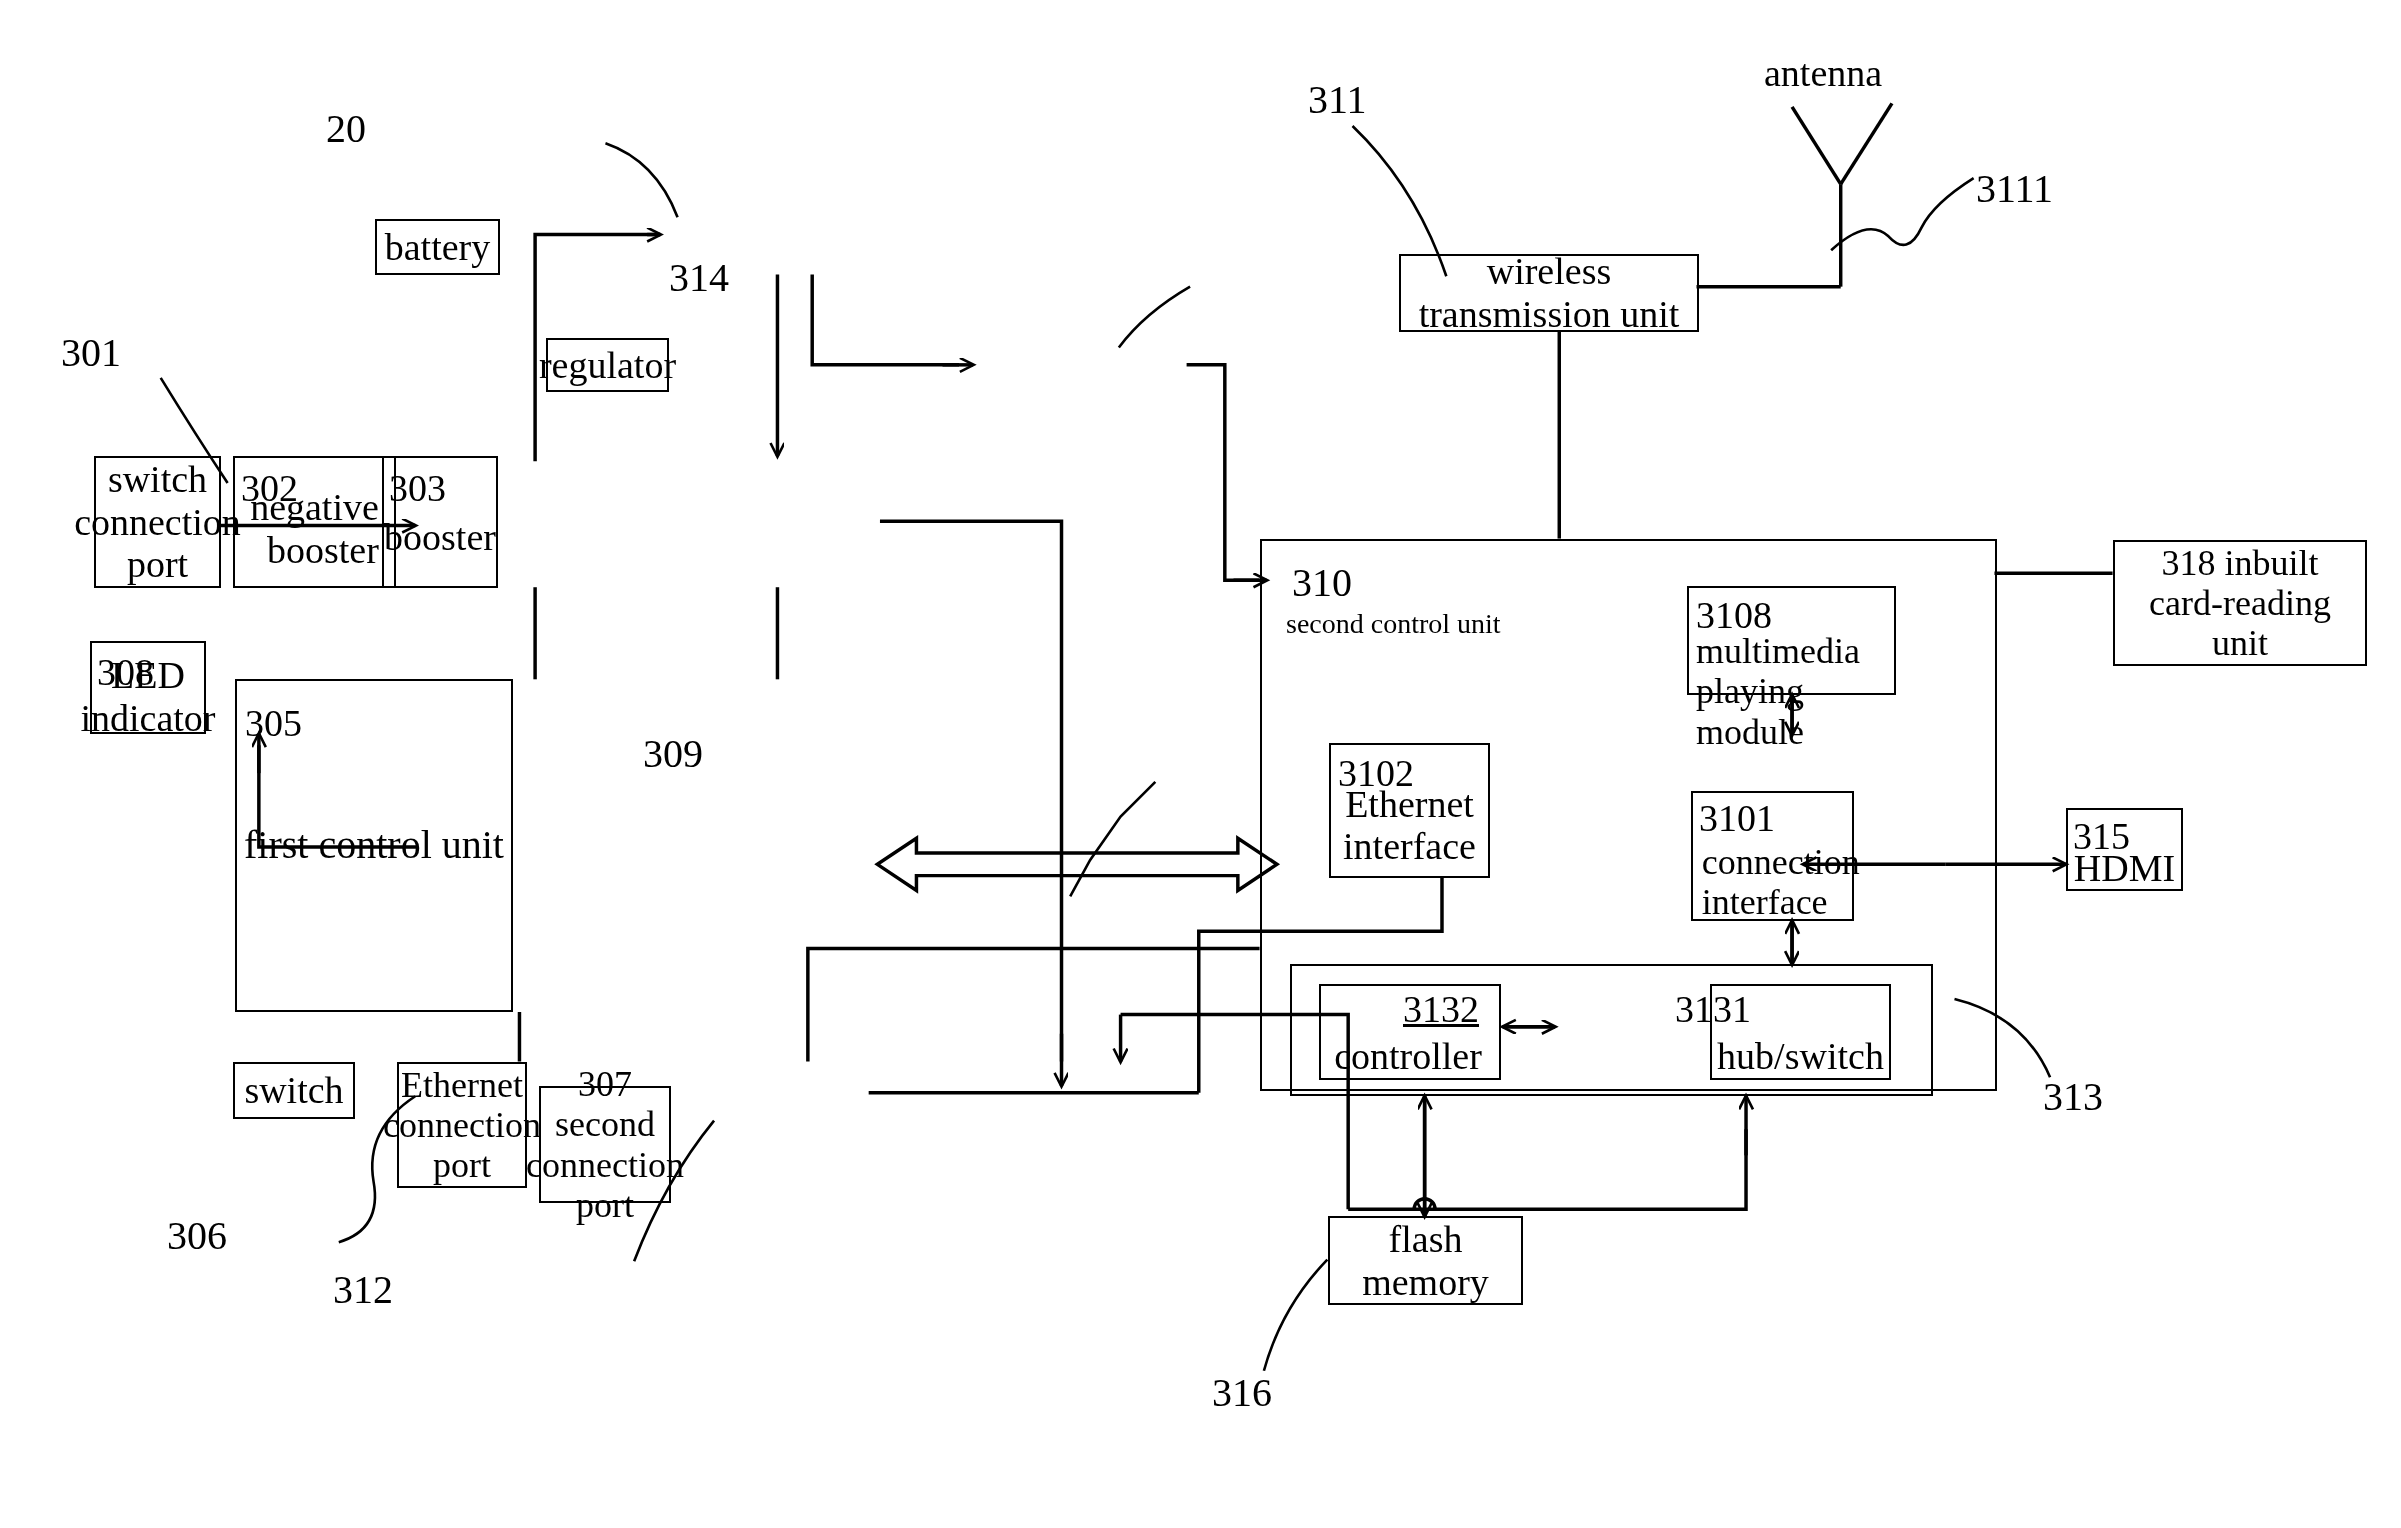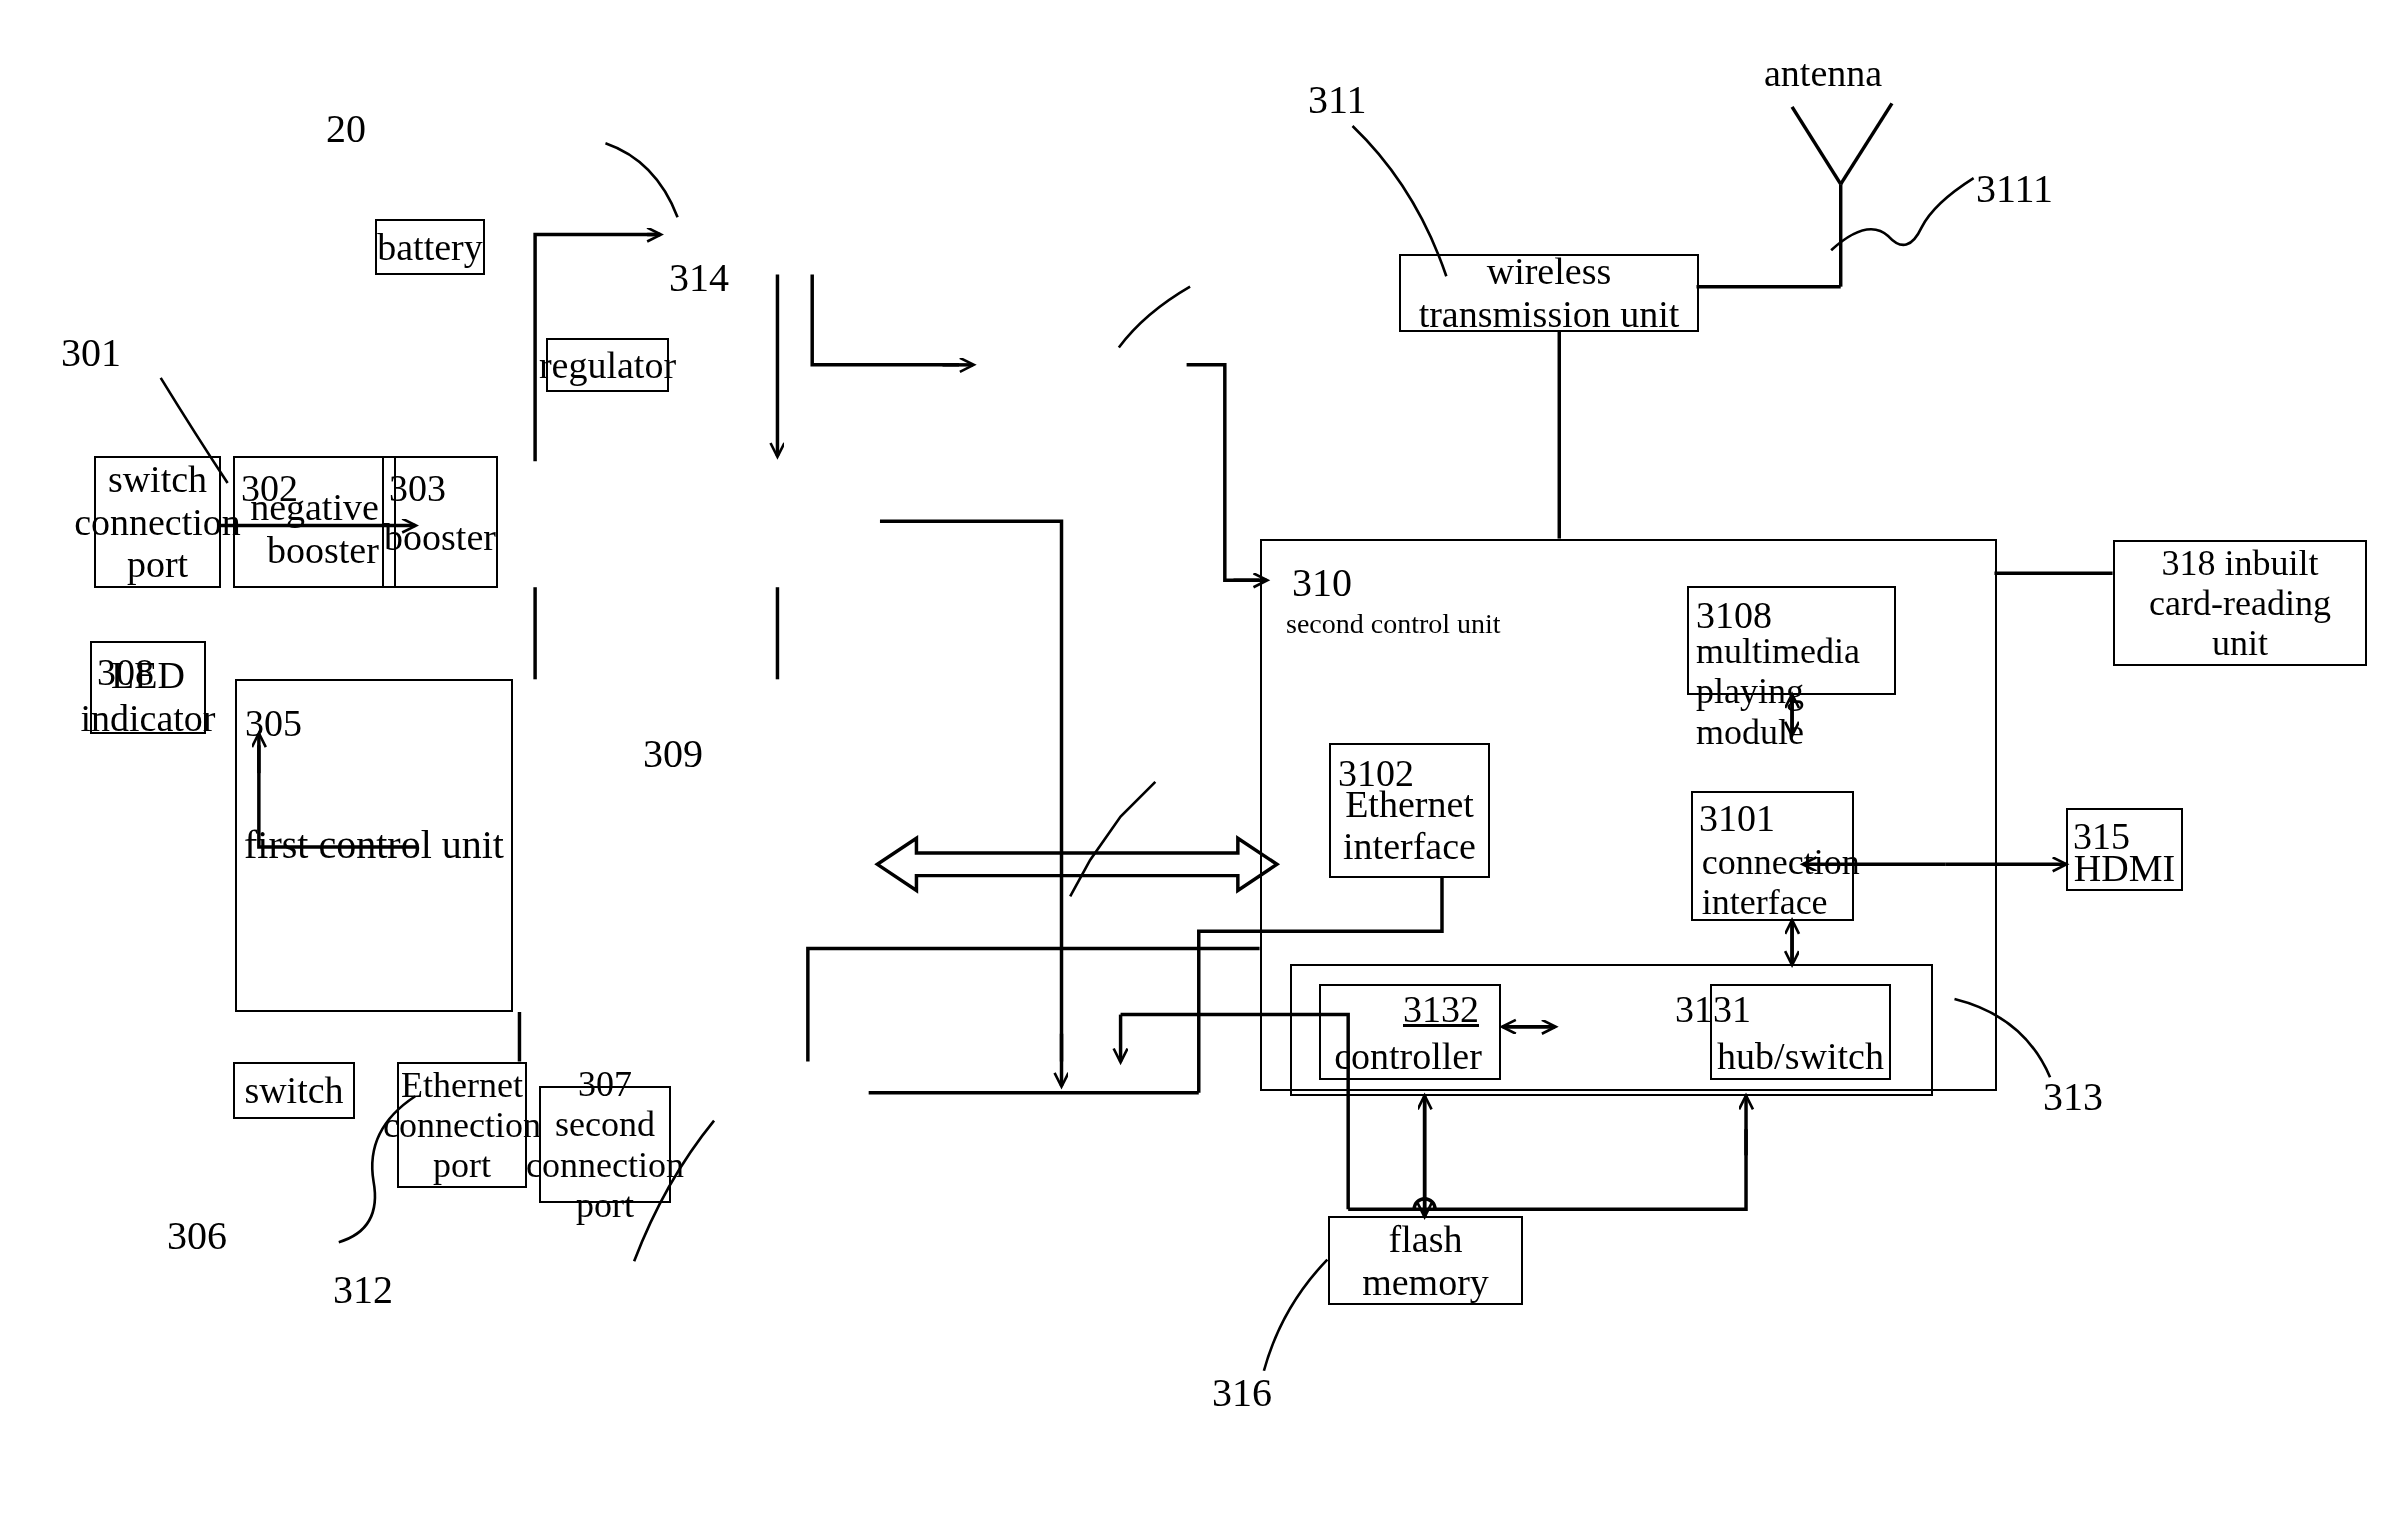--- a/index.html
+++ b/index.html
@@ -155,21 +155,21 @@
     <div class="ctr f44" style="padding-top:13px;text-align:right;">negative
 booster</div>
   </div>
   <div class="ref f44" style="left:241px;top:469px;">302</div>
 
   <div class="box" style="left:382px;top:456px;width:116px;height:132px;">
     <div class="ctr f44" style="padding-top:31px;">booster</div>
   </div>
   <div class="ref f44" style="left:389px;top:469px;">303</div>
 
-  <div class="box" style="left:375px;top:219px;width:110px;height:56px;">
+  <div class="box" style="left:375px;top:219px;width:125px;height:56px;">
     <div class="ctr f44">battery</div>
   </div>
   <div class="ref f46" style="left:326px;top:109px;">20</div>
 
   <div class="box" style="left:546px;top:338px;width:123px;height:54px;">
     <div class="ctr f44">regulator</div>
   </div>
   <div class="ref f46" style="left:669px;top:258px;">314</div>
 
   <div class="box" style="left:90px;top:641px;width:116px;height:93px;">

